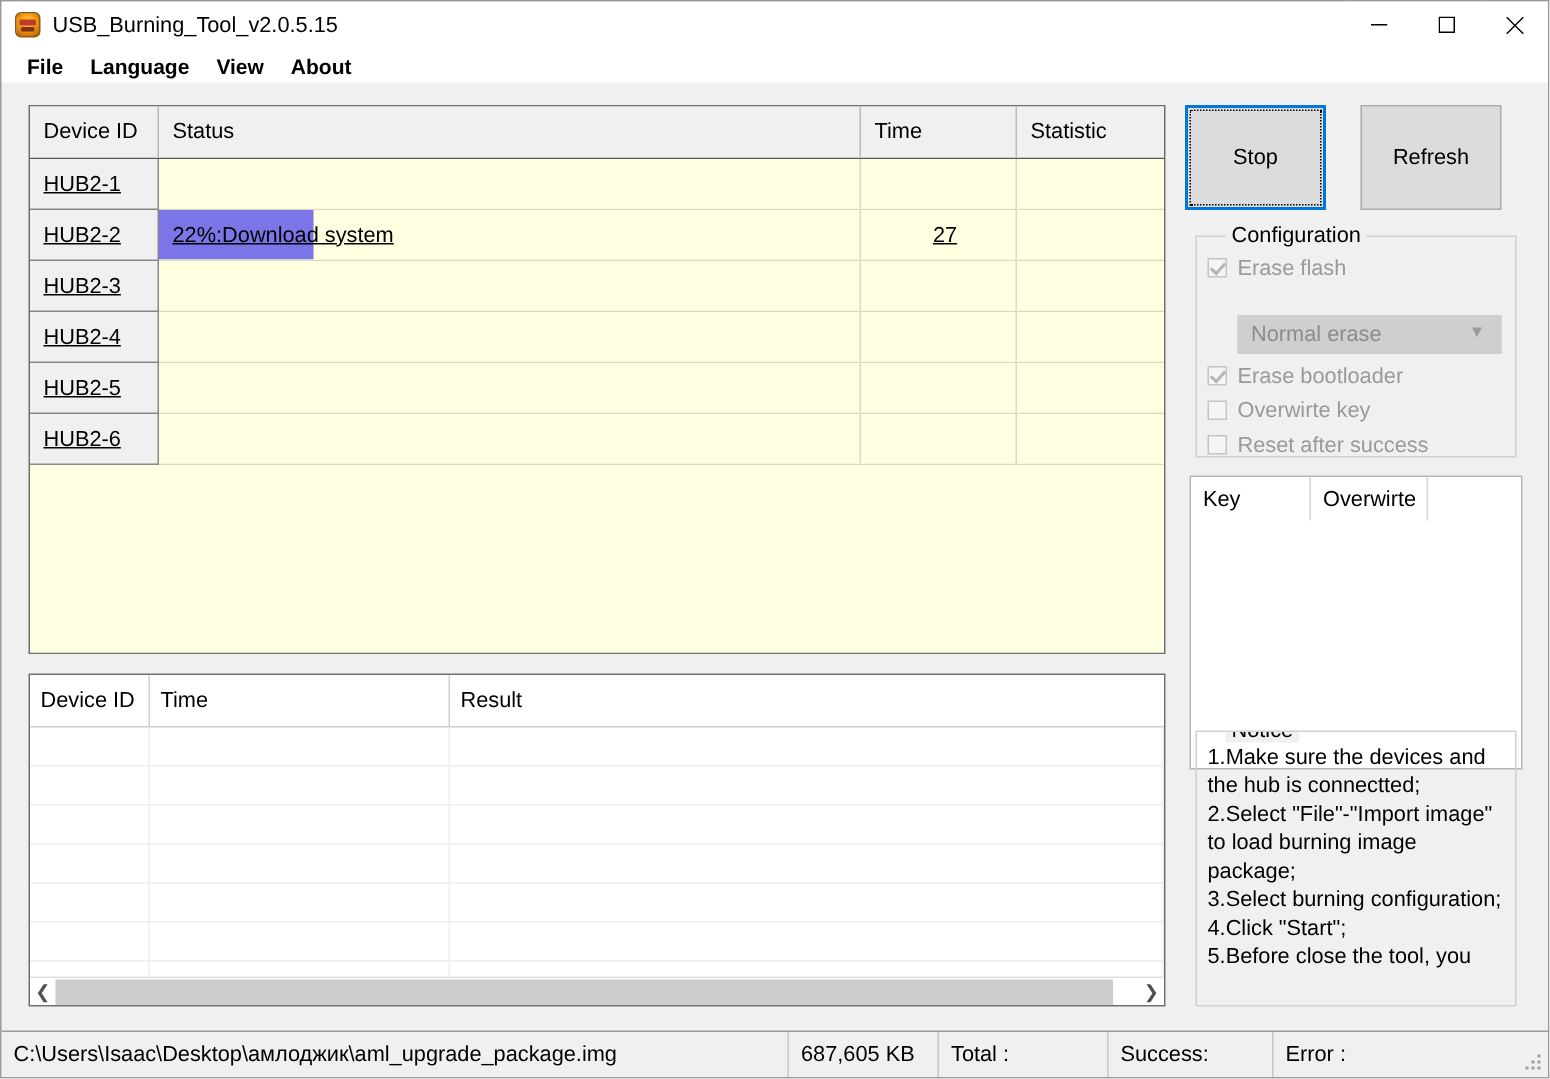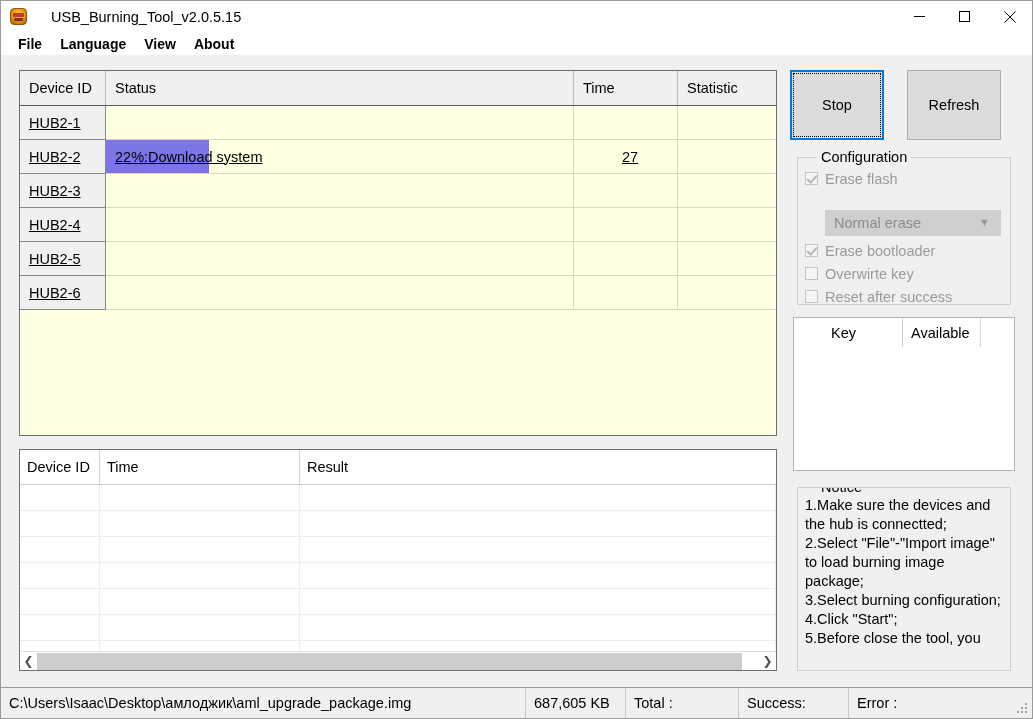--- a/index.html
+++ b/index.html
@@ -20,21 +20,21 @@
     background: #f0f0f0;
     border: 1px solid #9a9a9a;
     overflow: hidden;
   }
 
   
   .titlebar {
     position: absolute; left: 0; top: 0;
     width: 1031px; height: 31px;
     background: #ffffff;
-    display: flex; align-items: center; gap: 16px;
+    display: flex; align-items: center;
   }
   .app-icon {
     width: 17px; height: 17px;
     margin-left: 9px; margin-right: 8px;
     border-radius: 4px;
     background: radial-gradient(circle at 50% 38%, #fcd34d 0%, #f59e0b 45%, #b45309 100%);
     border: 1px solid #8a5a10;
     position: relative;
     flex: none;
   }
@@ -275,25 +275,24 @@
   }
   .cfg-select .chev {
     position: absolute; right: 10px; top: 50%;
     transform: translateY(-60%);
     color: #9a9a9a; font-size: 11px;
   }
 
   .key-table {
     position: absolute;
     left: 792px; top: 316px;
-    width: 222px; height: 154px;
+    width: 222px; height: 196px;
     background: #ffffff;
     border: 1px solid #b4b4b4;
     overflow: hidden;
-    padding-left: 29px;
   }
   .kt-header { display: flex; height: 30px; background: #ffffff; }
   .kt-header .cell {
     height: 29px;
     display: flex; align-items: center;
     padding-left: 8px;
     font-size: 14.5px; color: #000;
     border-right: 1px solid #d3d3d3;
   }
   .k-key { width: 80px; flex: none; }
@@ -520,21 +519,21 @@
       <div class="cfg-check">
         <span class="cbox"></span>
         <span>Reset after success</span>
       </div>
     </div>
   </div>
 
   <div class="key-table">
     <div class="kt-header">
       <div class="cell k-key">Key</div>
-      <div class="cell k-av">Available</div>
+      <div class="cell k-av">Overwirte</div>
       <div class="cell" style="flex:1;border-right:none;"></div>
     </div>
     <div></div>
   </div>
 
   <div class="groupbox notice-group">
     <div class="gb-title">Notice</div>
     <div class="notice-body">1.Make sure the devices and the hub is connectted;
 2.Select "File"-"Import image" to load burning image package;
 3.Select burning configuration;

